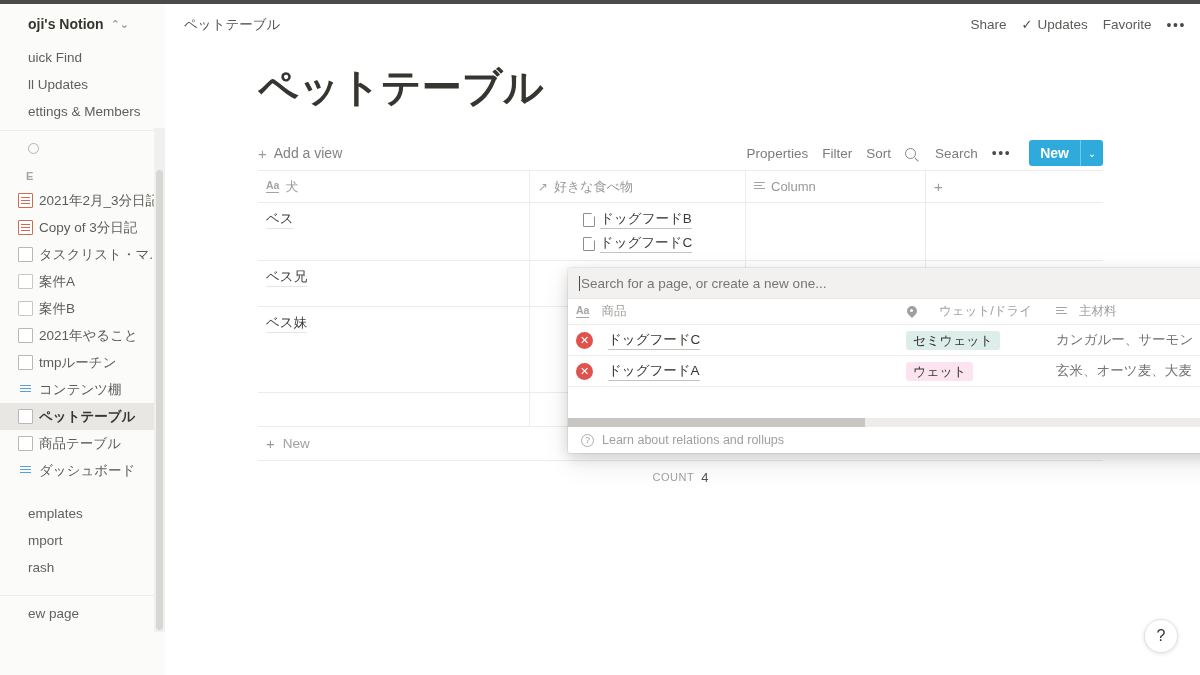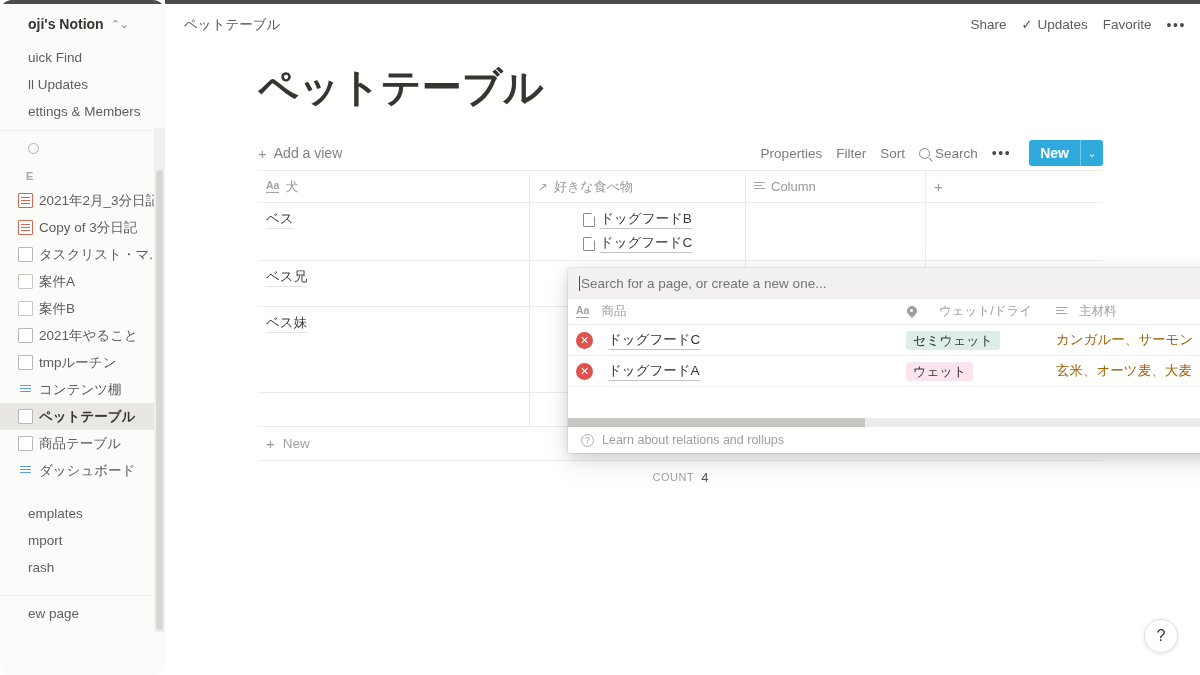--- a/index.html
+++ b/index.html
@@ -21,21 +21,20 @@
   
   .sidebar {
     position: relative;
     width: 165px;
     height: 675px;
     background: #fbfbfa;
     flex: 0 0 165px;
     overflow: hidden;
     font-size: 13.5px;
     color: #5a5a57;
-    border-radius: 12px;
   }
   .sb-topbar {
     height: 4px;
     background: #4b4b4b;
     width: 100%;
   }
 
   .sb-ws {
     display: flex; align-items: center;
     height: 40px;
@@ -225,21 +224,21 @@
     font-size: 14px;
   }
   .plus-glyph { font-size: 15px; color: #9b9a97; line-height: 1; }
   .tb-actions {
     margin-left: auto;
     display: flex; align-items: center;
     gap: 14px;
     color: #7d7c79;
     font-size: 13.5px;
   }
-  .search-wrap { display: flex; align-items: center; gap: 5px; }
+  .search-wrap { display: flex; align-items: center; gap: 19px; }
   .mag {
     width: 11px; height: 11px;
     border: 1.4px solid #8a8986;
     border-radius: 50%;
     position: relative;
     display: inline-block;
   }
   .mag::after {
     content: "";
     position: absolute;
@@ -483,21 +482,21 @@
   .tag {
     display: inline-flex; align-items: center;
     border-radius: 3px;
     padding: 1px 7px;
     font-size: 13px;
     line-height: 17px;
     color: #37352f;
   }
   .tag-green { background: #ddedea; }
   .tag-pink  { background: #fbe4ef; text-align: right; }
-  .m-plain { font-size: 13.5px; color: #a16207; white-space: nowrap; overflow: hidden; }
+  .m-plain { font-size: 13.5px; color: #737373; white-space: nowrap; overflow: hidden; }
 
   .modal-hscroll {
     height: 9px;
     background: #edecea;
     position: relative;
   }
   .modal-hscroll .thumb {
     position: absolute;
     left: 0; top: 0;
     width: 297px; height: 9px;

